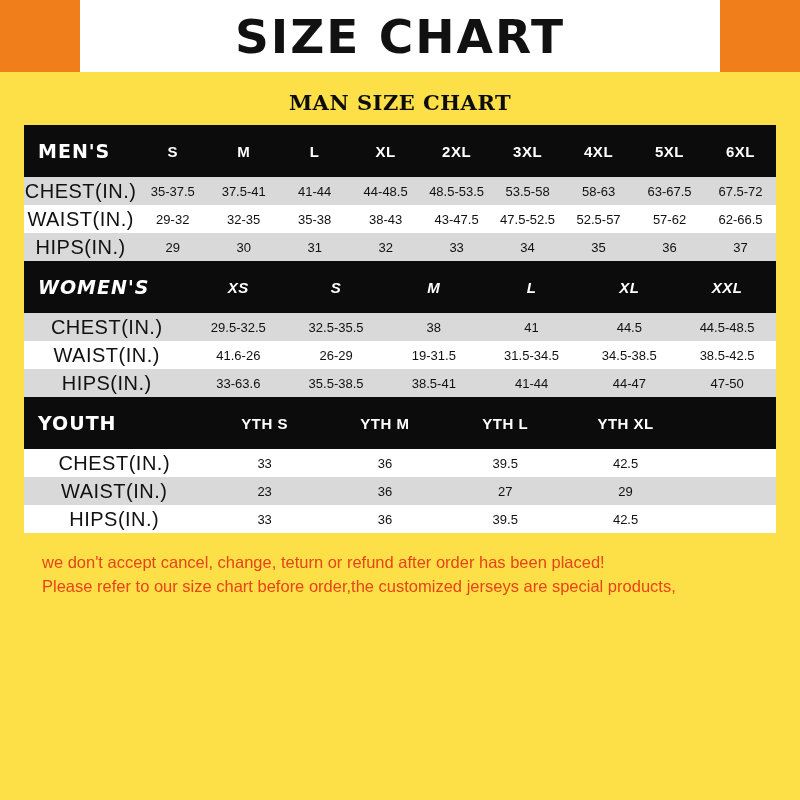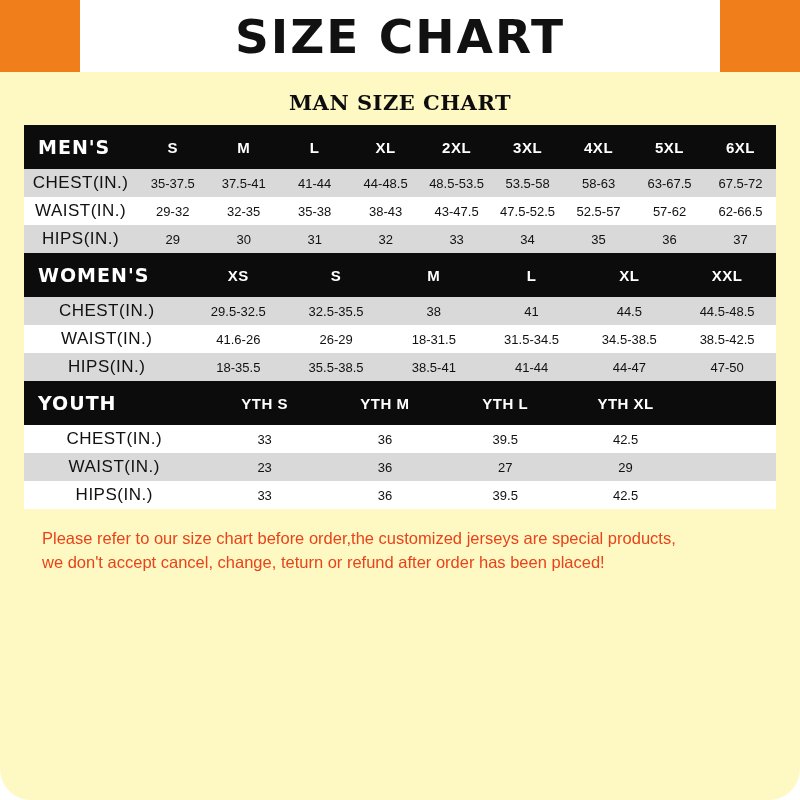--- a/index.html
+++ b/index.html
@@ -10,23 +10,22 @@
     width: 800px;
     height: 800px;
     background: #ffffff;
     font-family: "Liberation Sans", sans-serif;
     overflow: hidden;
   }
   .page {
     position: relative;
     width: 800px;
     height: 800px;
-    background: #fef9c3;
+    background: #fde047;
     box-sizing: border-box;
-    border-radius: 31px;
   }
   
   .banner {
     position: relative;
     height: 72px;
     background: #f07e1b;
     display: flex;
     align-items: center;
     justify-content: center;
   }
@@ -69,41 +68,41 @@
     font-size: 13px;
     color: #111111;
     padding: 0;
     height: 28px;
     font-family: "Liberation Sans", sans-serif;
   }
   table.size-table thead th {
     background: #0c0c0c;
     color: #ffffff;
     font-size: 15px;
-    height: 44px;
+    height: 52px;
     font-weight: bold;
     letter-spacing: 0.5px;
   }
   table.size-table thead th.rowlabel {
     text-align: left;
     padding-left: 14px;
     font-size: 19px;
     font-family: "DejaVu Sans", sans-serif;
     letter-spacing: 1px;
   }
   table.size-table tbody tr.row-a { background: #d9d9d9; }
   table.size-table tbody tr.row-b { background: #ffffff; }
   table.size-table tbody td.rowlabel {
-    font-size: 17px;
+    font-size: 20px;
     letter-spacing: 0.5px;
   }
   
   .women-table thead th.rowlabel { font-size: 19px; }
   .women-table th, .women-table td { font-size: 14px; height: 33px; }
-  .women-table thead th { font-size: 17px; height: 42px; }
+  .women-table thead th { font-size: 17px; height: 42px; font-style: italic; }
   .youth-table th, .youth-table td { font-size: 14px; height: 34px; }
   .youth-table thead th { font-size: 16px; height: 42px; }
   .youth-table thead th.rowlabel { font-size: 19px; }
   .men-table th, .men-table td { font-size: 12.5px; height: 26px; }
   .men-table thead th { font-size: 14px; height: 34px; }
 
   .footer-note {
     margin-top: 18px;
     padding: 0 18px;
     color: #e8431a;
@@ -223,28 +222,28 @@
           <td>32.5-35.5</td>
           <td>38</td>
           <td>41</td>
           <td>44.5</td>
           <td>44.5-48.5</td>
         </tr>
         <tr class="row-b">
           <td class="rowlabel">WAIST(IN.)</td>
           <td>41.6-26</td>
           <td>26-29</td>
-          <td>18-31.5</td>
+          <td>19-31.5</td>
           <td>31.5-34.5</td>
           <td>34.5-38.5</td>
           <td>38.5-42.5</td>
         </tr>
         <tr class="row-a">
           <td class="rowlabel">HIPS(IN.)</td>
-          <td>18-35.5</td>
+          <td>33-63.6</td>
           <td>35.5-38.5</td>
           <td>38.5-41</td>
           <td>41-44</td>
           <td>44-47</td>
           <td>47-50</td>
         </tr>
       </tbody>
     </table>
 
     <table class="size-table youth-table">
@@ -288,18 +287,18 @@
           <td>33</td>
           <td>36</td>
           <td>39.5</td>
           <td>42.5</td>
           <td></td>
         </tr>
       </tbody>
     </table>
 
     <div class="footer-note">
+      <span class="footer-line">we don't accept cancel, change, teturn or refund after order has been placed!</span>
       <span class="footer-line">Please refer to our size chart before order,the customized jerseys are special products,</span>
-      <span class="footer-line">we don't accept cancel, change, teturn or refund after order has been placed!</span>
     </div>
 
   </div>
 </div>
 
 </body></html>

